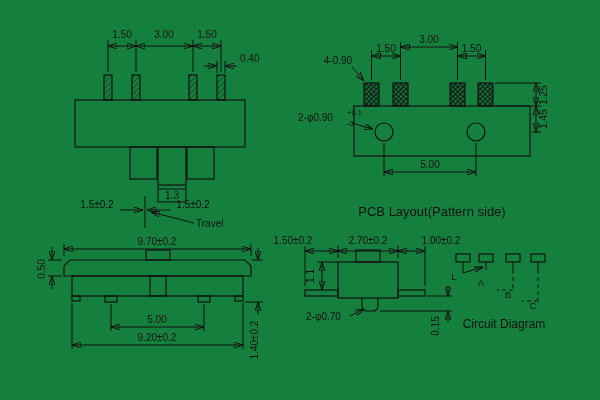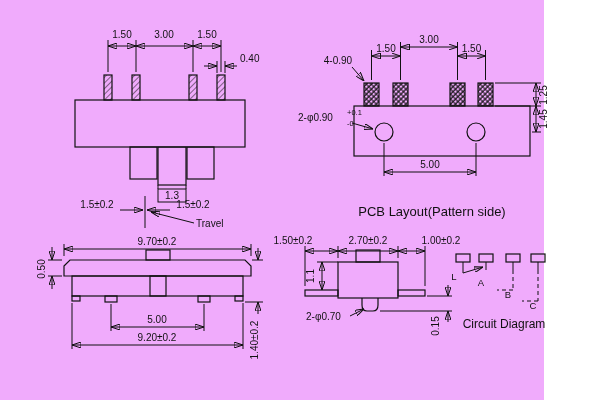--- a/index.html
+++ b/index.html
@@ -1,16 +1,16 @@
 <!DOCTYPE html>
 <html><head>
 <meta charset="utf-8">
 <style>
   html,body{margin:0;padding:0;background:#fff;}
-  #canvas{width:544px;height:400px;position:relative;background:#f0abfc;}
+  #canvas{width:600px;height:400px;position:relative;background:#15803d;}
   svg{display:block;}
   line,path,rect,circle,polyline{stroke:#111;fill:none;stroke-width:1;}
   .part{stroke-width:1.2;}
   .hatch{fill:url(#hatchLight);}
   .hatchD{fill:url(#hatchDark);}
   .dash{stroke-dasharray:4 3;}
   text{font-family:"Liberation Sans",sans-serif;fill:#111;stroke:none;}
   .dim{font-size:10px;text-anchor:middle;}
   .dimL{font-size:10px;text-anchor:start;}
   .dimS{font-size:7.5px;text-anchor:start;}

